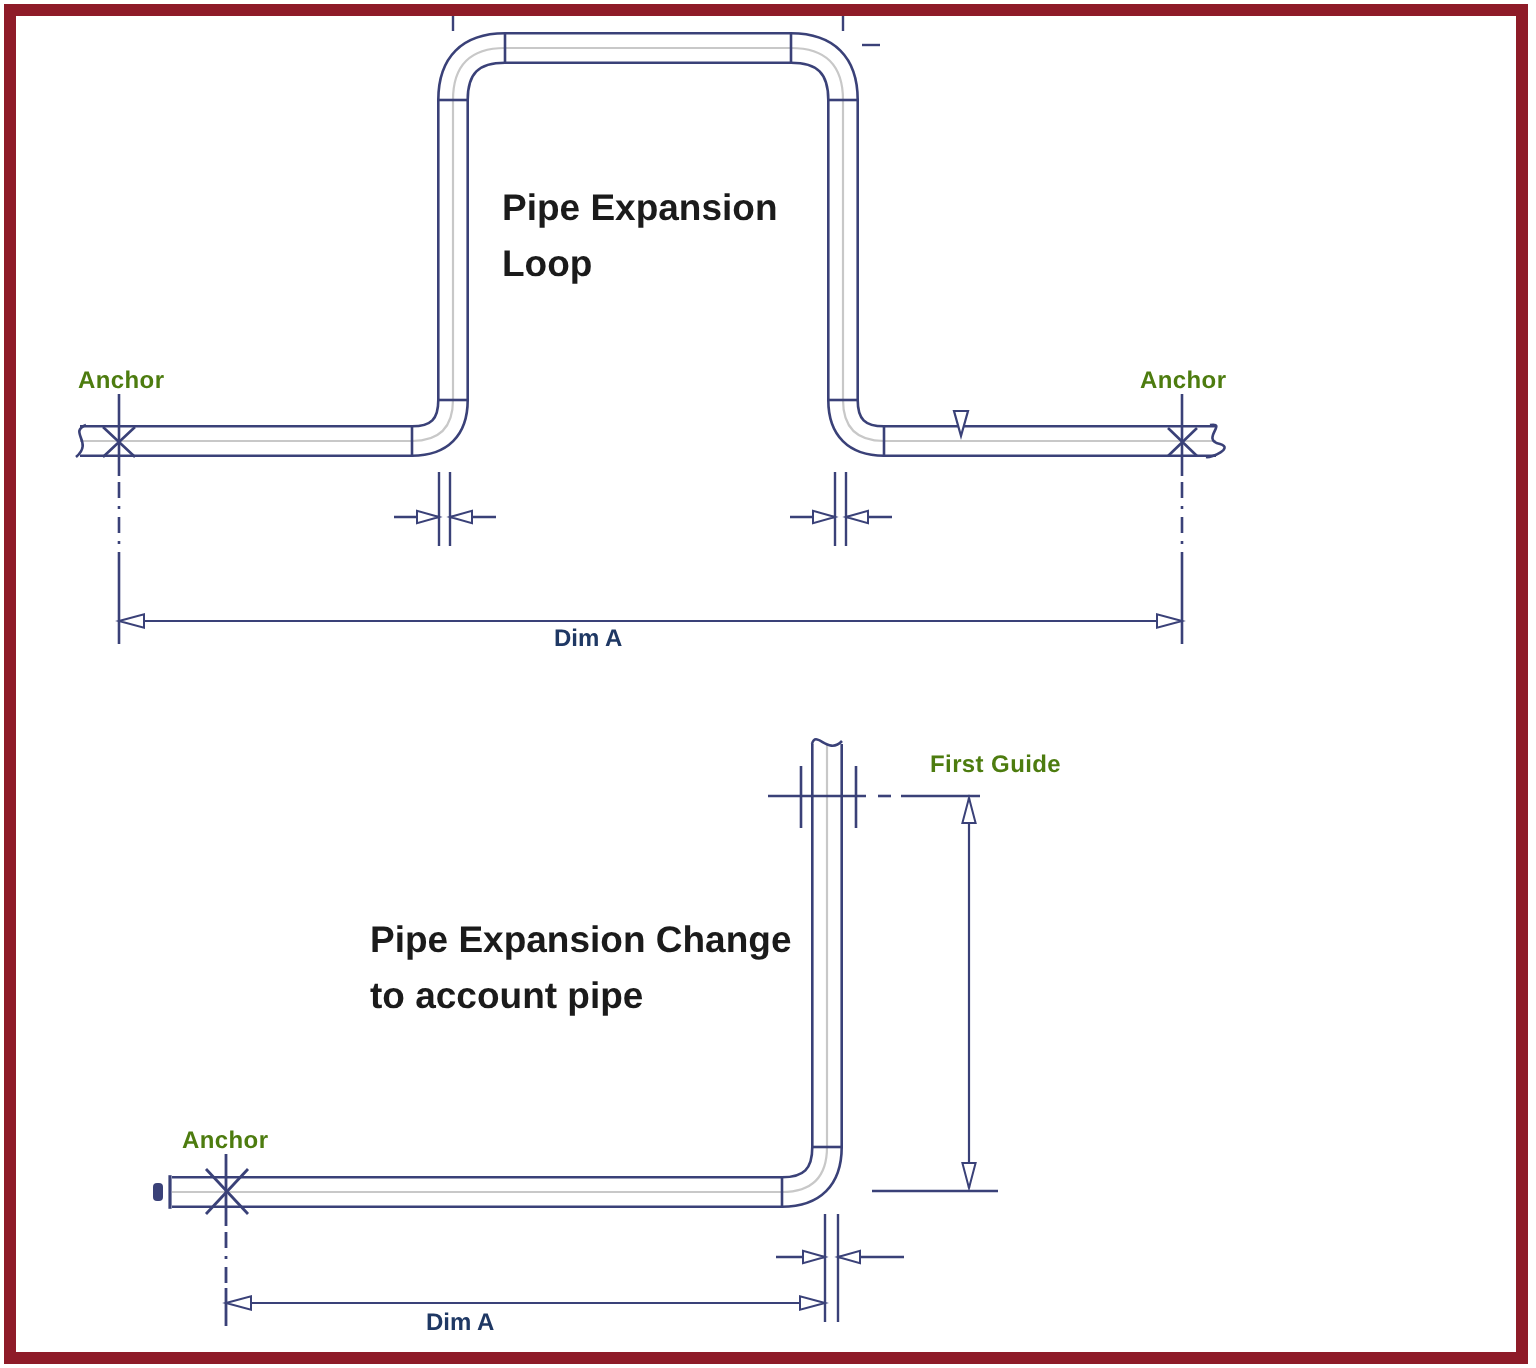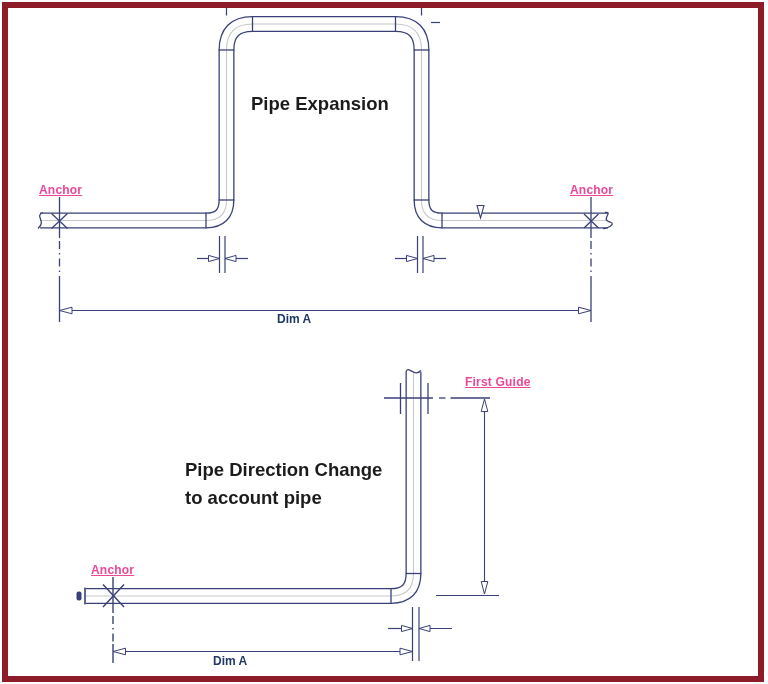--- a/index.html
+++ b/index.html
@@ -1,22 +1,22 @@
 <!DOCTYPE html>
 <html><head>
 <meta charset="utf-8">
 <style>
   html,body{margin:0;padding:0;background:#f3f1ef;}
   .page{position:relative;width:768px;height:684px;background:#ffffff;overflow:hidden;
         font-family:"Liberation Sans", sans-serif;padding-left:48px;}
   .frame{position:absolute;left:2px;top:2px;width:750px;height:668px;
          border:6px solid #8e1b28;background:#ffffff;}
   .art{position:absolute;left:0;top:0;width:768px;height:684px;}
-  .label{position:absolute;font-weight:bold;font-size:12px;color:#ec4899;
-         letter-spacing:0.2px;white-space:nowrap;text-decoration:underline;}
+  .label{position:absolute;font-weight:bold;font-size:12px;color:#4d7c0f;
+         letter-spacing:0.2px;white-space:nowrap;}
   .title{position:absolute;font-weight:bold;font-size:18.5px;color:#1b1b1b;
          line-height:27.5px;white-space:nowrap;}
   .dimlabel{position:absolute;font-weight:bold;font-size:12px;color:#1f3864;
             width:100px;text-align:left;white-space:nowrap;}
 </style>
 </head>
 <body>
 
 <div class="page">
   <div class="frame"></div>
@@ -143,27 +143,28 @@
     <g>
       <path d="M 484.5 399 V 594" stroke="#3a4178" stroke-width="1.1" fill="none"></path>
       <path d="M 436 595.5 H 499" stroke="#3a4178" stroke-width="1.2" fill="none"></path>
       <polygon points="484.5,399 481.2,411.5 487.8,411.5" fill="#ffffff" stroke="#3a4178" stroke-width="1"></polygon>
       <polygon points="484.5,594 481.2,581.5 487.8,581.5" fill="#ffffff" stroke="#3a4178" stroke-width="1"></polygon>
     </g>
   </svg>
 
   <div class="title" style="left:251px;top:90px;">
     <div>Pipe Expansion</div>
+    <div>Loop</div>
   </div>
 
   <div class="label" style="left:39px;top:183px;">Anchor</div>
   <div class="label" style="left:570px;top:183px;">Anchor</div>
   <div class="dimlabel" style="left:277px;top:312px;">Dim A</div>
 
   <div class="title" style="left:185px;top:456px;">
-    <div>Pipe Direction Change</div>
+    <div>Pipe Expansion Change</div>
     <div>to account pipe</div>
   </div>
 
   <div class="label" style="left:91px;top:563px;">Anchor</div>
   <div class="label" style="left:433px;top:375px;margin-left:32px;">First Guide</div>
   <div class="dimlabel" style="left:213px;top:654px;">Dim A</div>
 </div>
 
 </body></html>

